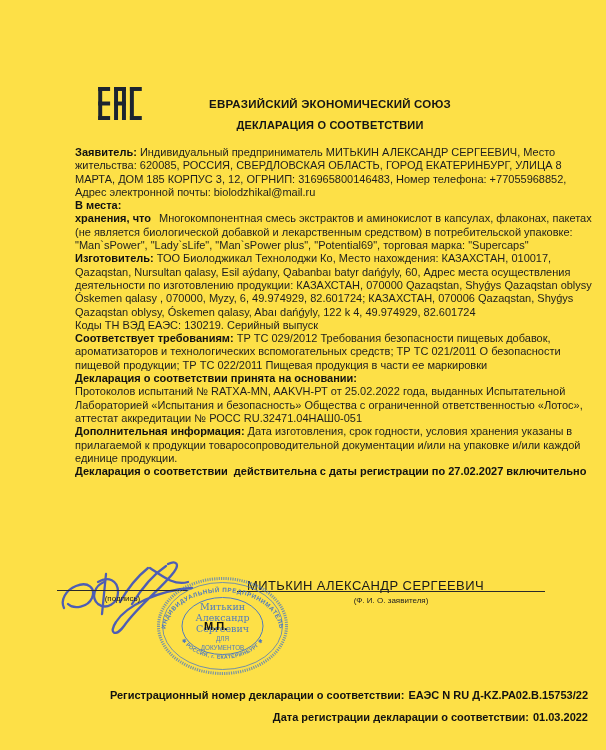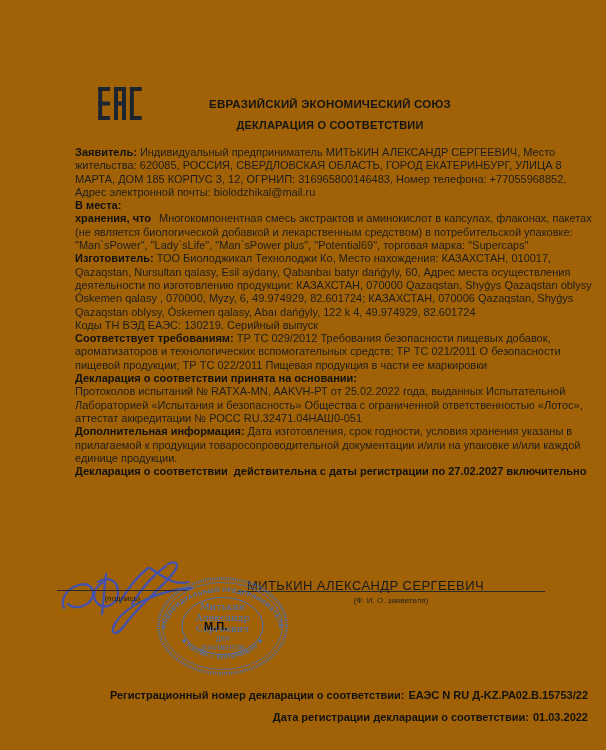--- a/index.html
+++ b/index.html
@@ -1,18 +1,18 @@
 <!DOCTYPE html>
 <html lang="ru"><head>
 <meta charset="utf-8">
 <style>
   html,body { margin:0; padding:0; background:#e8e8e8; }
   .page {
     position:relative; width:606px; height:750px; margin:0 auto;
-    background:#a16207; overflow:hidden;
+    background:#fde047; overflow:hidden;
     font-family:"Liberation Sans", sans-serif; color:#1d1d1d;
   }
   
   .eac-logo { position:absolute; left:98px; top:87px; width:44px; height:33px; }
   .titles { position:absolute; left:150px; top:98px; width:360px; text-align:center; }
   .title1 { font-size:11.5px; font-weight:bold; letter-spacing:.2px; color:#151515; }
   .title2 { font-size:11px;  font-weight:bold; letter-spacing:.2px; color:#151515; margin-top:9px; }
   
   .content { position:absolute; left:48px; top:146px; width:524px; font-size:11px; line-height:13.3px;margin-left:27px; }
   .content p { margin:0; }

